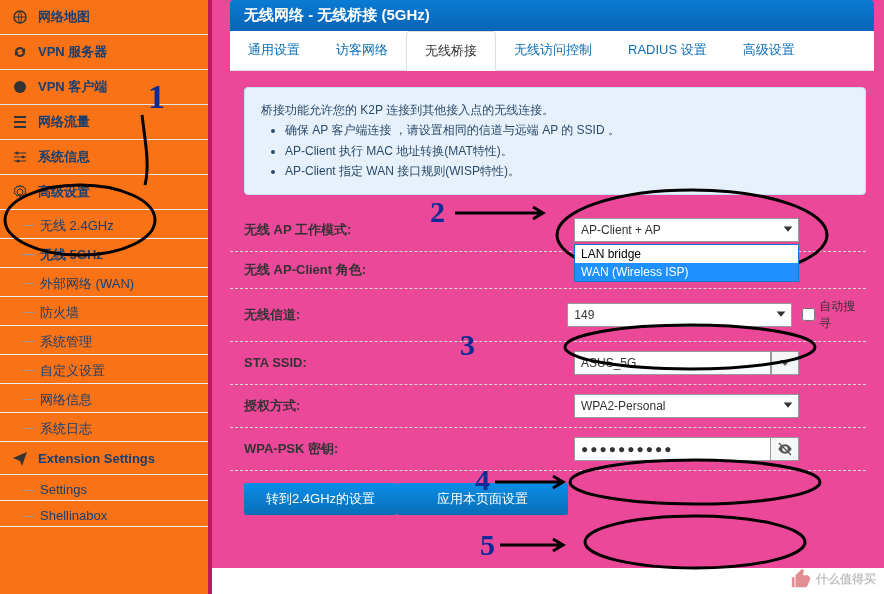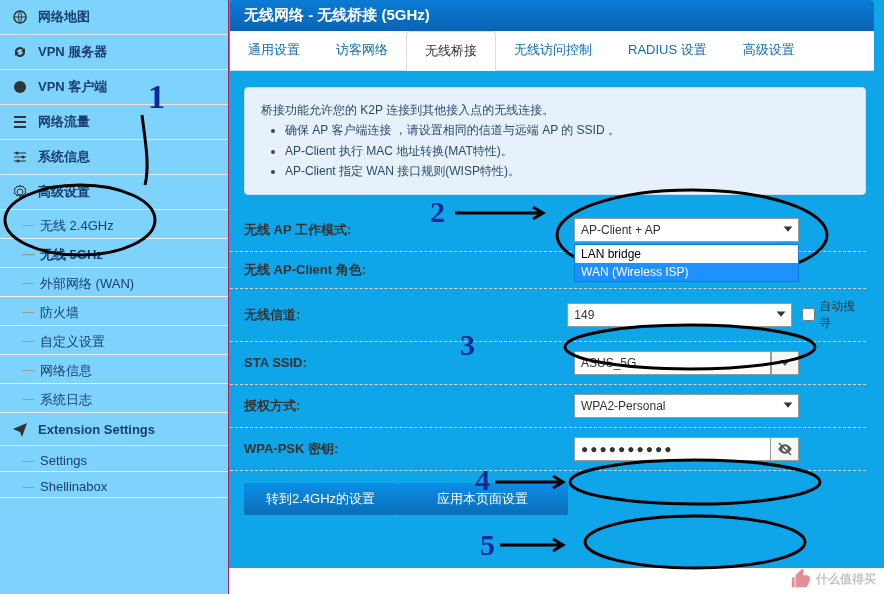--- a/index.html
+++ b/index.html
@@ -1,24 +1,24 @@
 <!DOCTYPE html>
 <html><head>
 <meta charset="utf-8">
 <style>
 * { margin: 0; padding: 0; box-sizing: border-box; }
 body { font-family: "Microsoft YaHei", Arial, sans-serif; font-size: 13px; background: #fff; width: 884px; height: 594px; overflow: hidden; position: relative; }
 
-.sidebar { width: 229px; float: left; background: #7dd3fc; border-right: 1px solid #be185d; height: 594px; overflow: hidden; }
+.sidebar { width: 212px; float: left; background: #f97316; border-right: 4px solid #be185d; height: 594px; overflow: hidden; }
 .nav-item { display: flex; align-items: center; padding: 8px 12px; border-bottom: 1px solid #e5e5e5; color: #1a3e6e; cursor: pointer; font-weight: bold; }
 .nav-item .ico { width: 16px; height: 16px; margin-right: 10px; display: inline-block; fill: #333; }
 .nav-sub { padding: 7px 10px 3px 40px; color: #1a3e6e; cursor: pointer; border-bottom: 1px solid #eee; position: relative; }
 .nav-sub::before { content: "—"; position: absolute; left: 22px; color: #999; }
 
-.main { margin-left: 210px; padding: 0 0 0 20px; height: 568px; background: #0ea5e9; }
+.main { margin-left: 210px; padding: 0 0 0 20px; height: 568px; background: #ec4899; }
 .page-header { background: linear-gradient(#0a7bd4, #0864b5); color: #fff; padding: 6px 14px; font-size: 15px; font-weight: bold; border-radius: 4px 4px 0 0; margin-right: 10px; }
 .tabs { display: flex; border-bottom: 1px solid #ddd; background: #fff; margin-right: 10px; }
 .tab { padding: 10px 18px; color: #0a6eb6; cursor: pointer; font-size: 13px; }
 .tab.active { color: #333; border: 1px solid #ddd; border-bottom: 1px solid #fff; background: #fff; margin-bottom: -1px; border-radius: 4px 4px 0 0; }
 
 .info-box { background: #e6f1fb; border: 1px solid #c6dff3; border-radius: 4px; margin: 16px 18px 14px 14px; padding: 12px 16px; color: #2a4a6a; line-height: 1.7; font-size: 12px; }
 .info-box ul { list-style: disc; padding-left: 24px; }
 
 .form-row { display: flex; align-items: center; padding: 9px 0 9px 14px; border-bottom: 1px dashed #d6d6d6; margin-right: 18px; }
 .form-row:last-of-type { border-bottom: none; }
@@ -90,20 +90,21 @@
   <div class="nav-item">
     <span class="ico"><svg viewBox="0 0 16 16">
           <path d="M8 5a3 3 0 100 6 3 3 0 000-6zM8 1l1 2 2-1 1 2 2 1-1 2 1 2-2 1-1 2-2-1-1 2-1-2-2 1-1-2-2-1 1-2-1-2 2-1 1-2 2 1z" fill="none" stroke="#333"></path>
         </svg></span>
     <span>高级设置</span>
   </div>
   <div class="nav-sub"><span>无线 2.4GHz</span></div>
   <div class="nav-sub" style="font-weight:bold;"><span>无线 5GHz</span></div>
   <div class="nav-sub"><span>外部网络 (WAN)</span></div>
   <div class="nav-sub"><span>防火墙</span></div>
+  <div class="nav-sub"><span>系统管理</span></div>
   <div class="nav-sub"><span>自定义设置</span></div>
   <div class="nav-sub"><span>网络信息</span></div>
   <div class="nav-sub"><span>系统日志</span></div>
 
   <div class="nav-item">
     <span class="ico"><svg viewBox="0 0 16 16">
           <path d="M1 8l14-6-5 14-2-5z" fill="#333"></path>
         </svg></span>
     <span>Extension Settings</span>
   </div>

